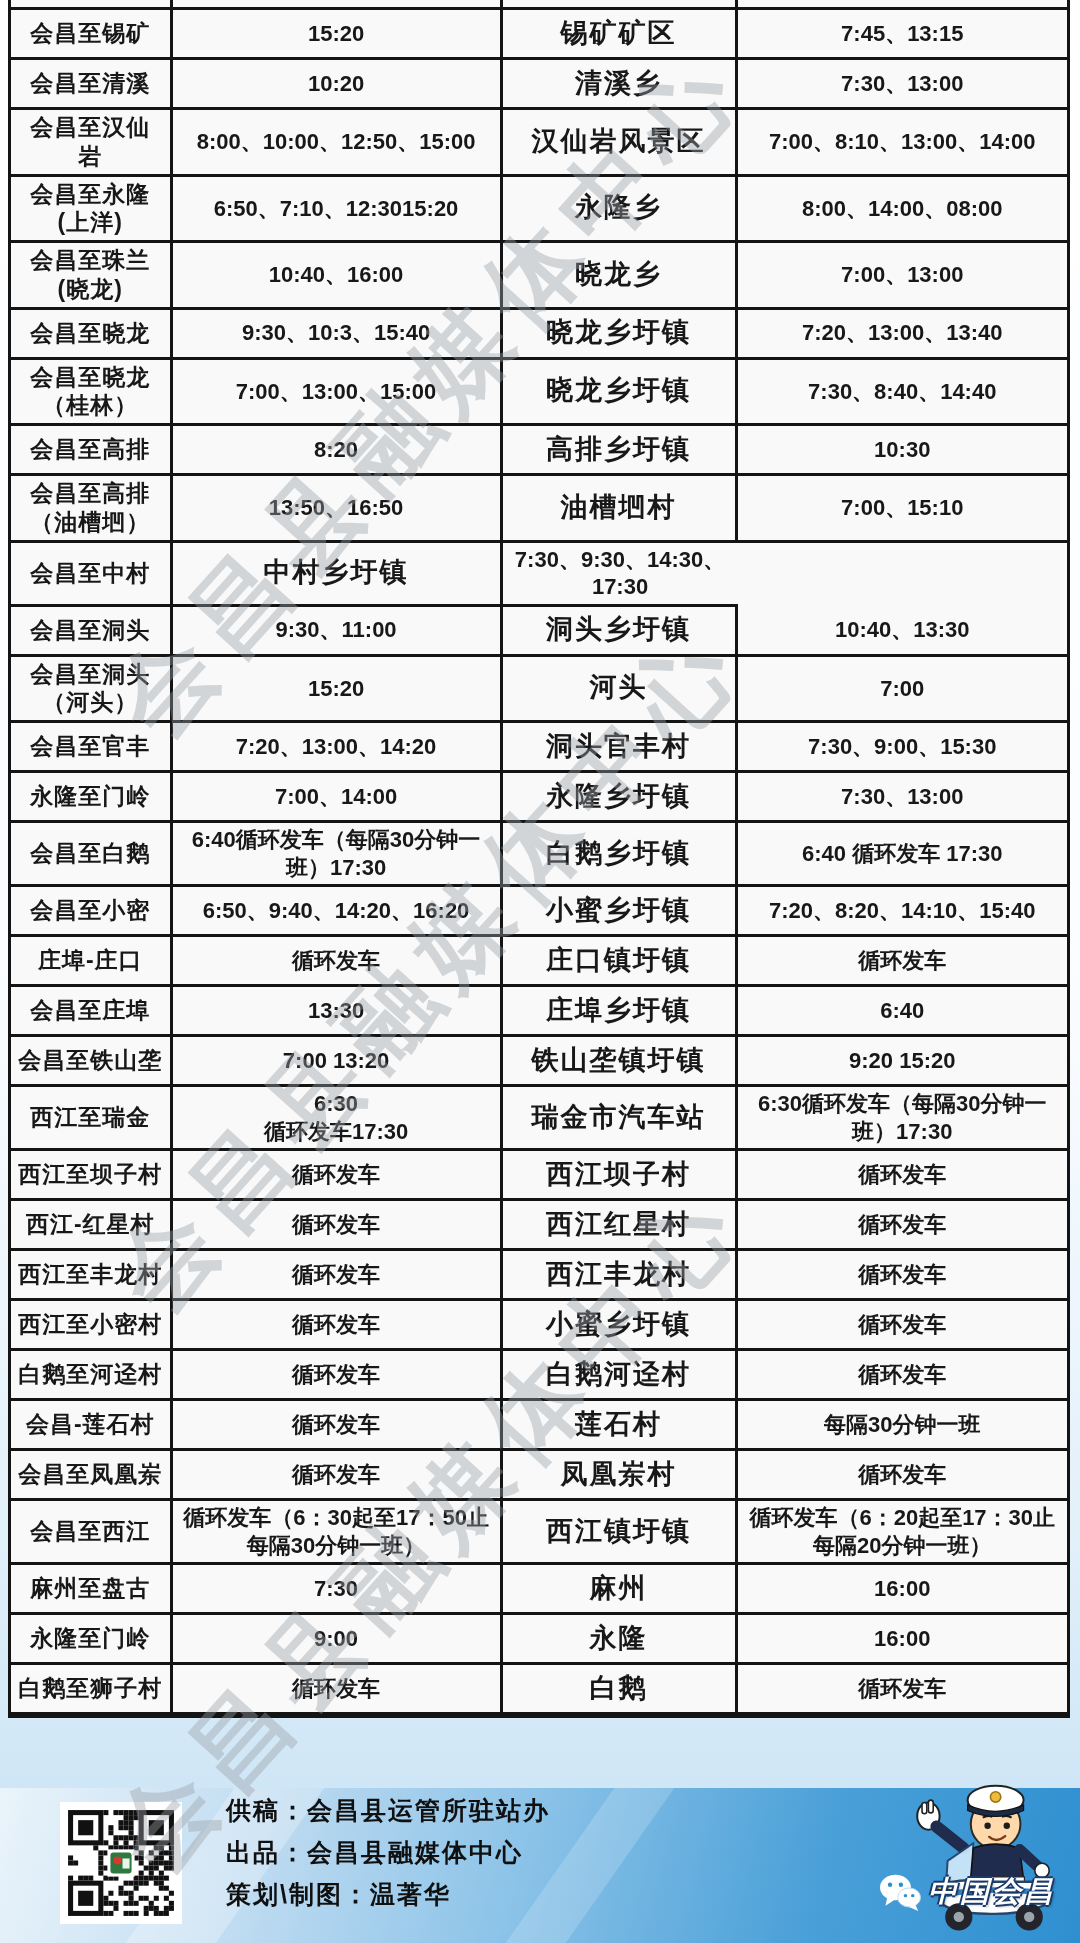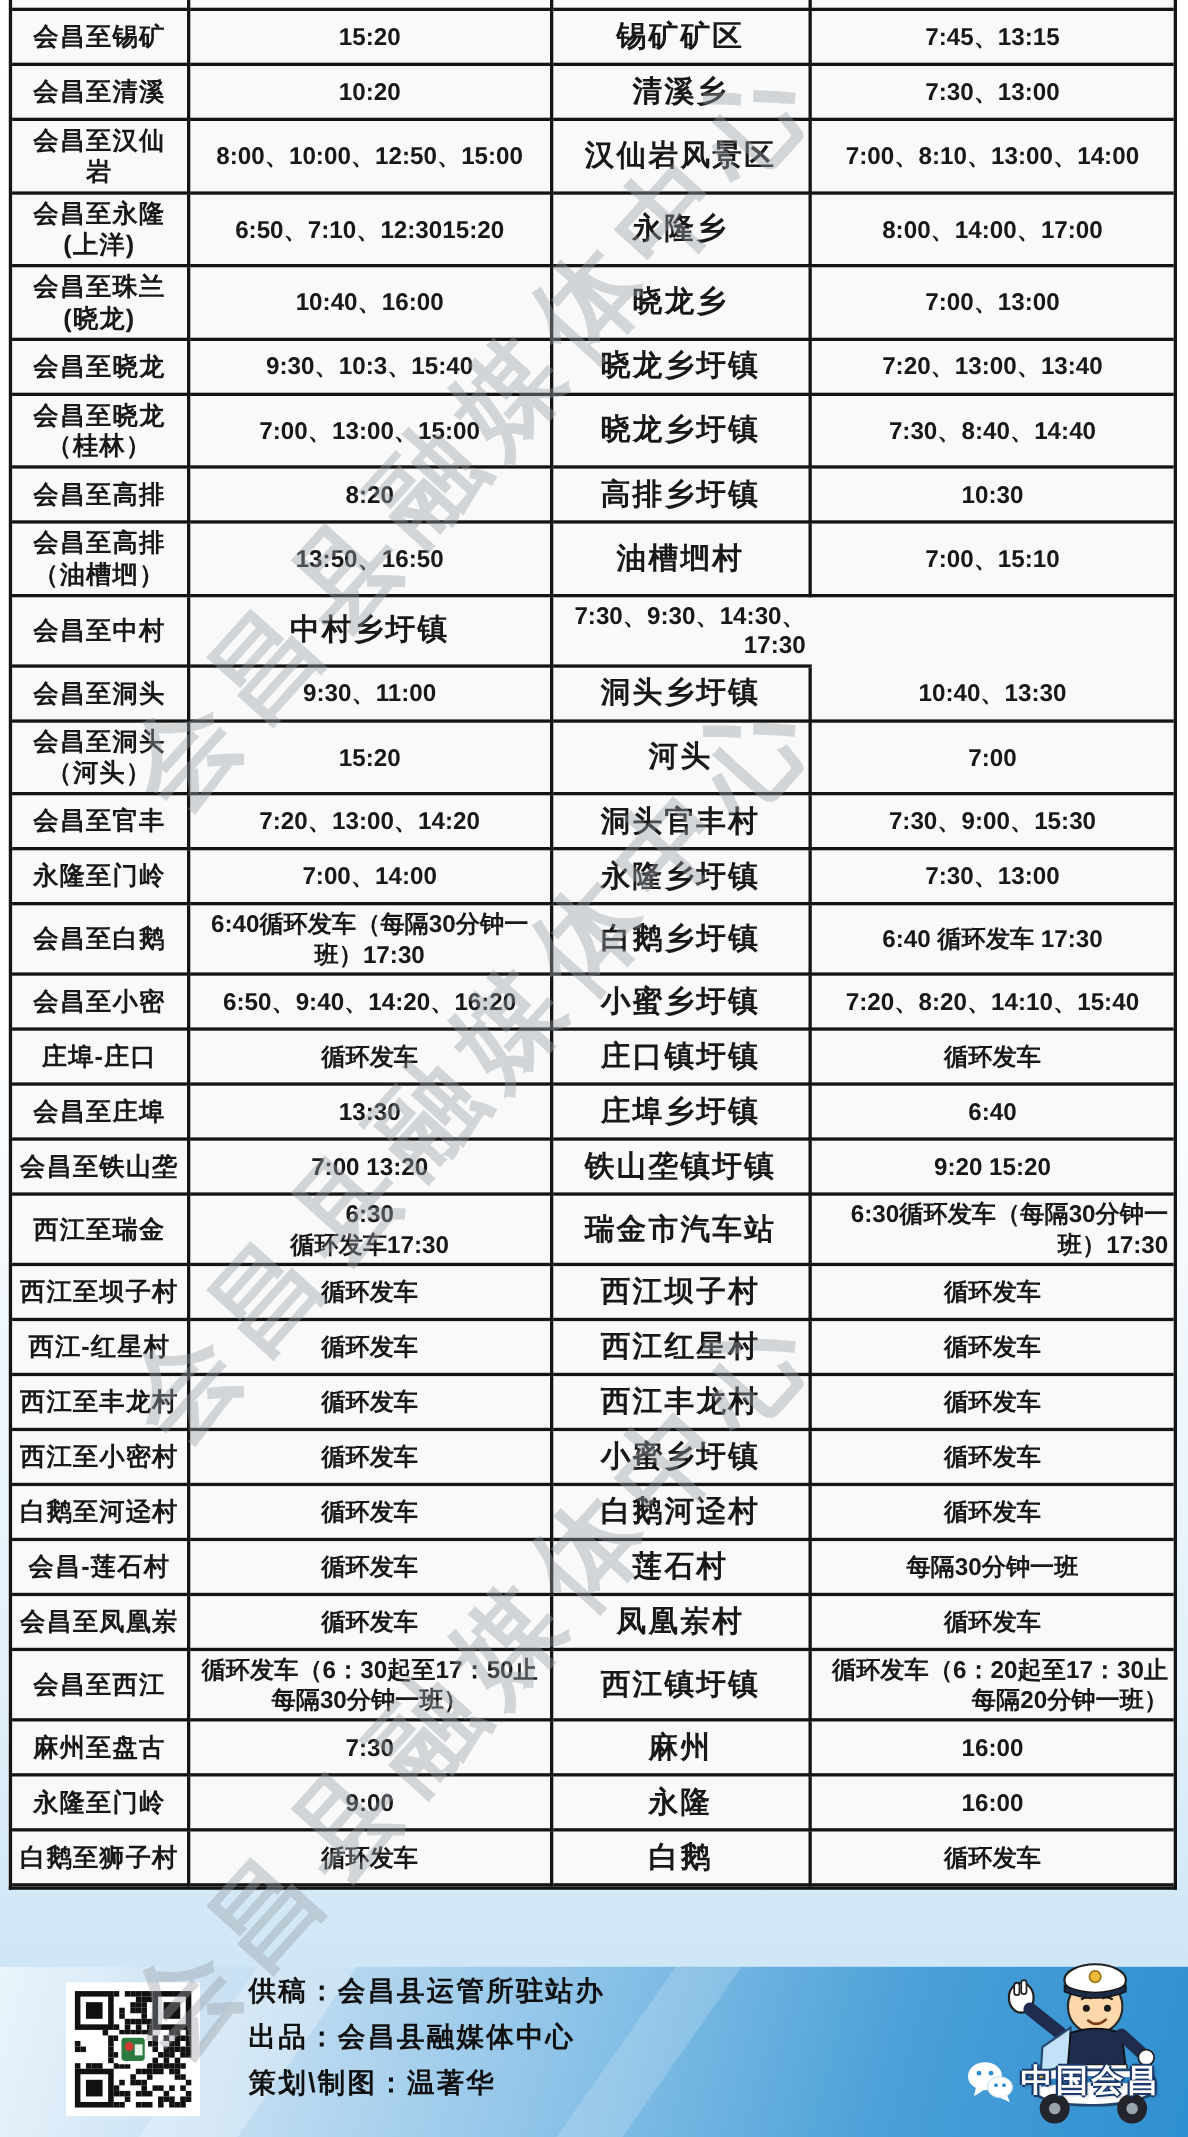--- a/index.html
+++ b/index.html
@@ -14,21 +14,21 @@
     background:#f9f9f9;
     border-left:3px solid #141414;border-right:3px solid #141414;border-bottom:3px solid #141414;
   }
   .row{display:grid;grid-template-columns:15.3% 31.25% 22.25% 31.2%;}
   .cell{
     border-right:3px solid #141414;border-bottom:3px solid #141414;
     display:flex;align-items:center;justify-content:center;text-align:center;
     min-height:50px;padding:3px 5px;box-sizing:border-box;
     color:#181818;font-weight:bold;white-space:pre-line;line-height:1.25;
   }
-  .cell:last-child{border-right:none;text-align:right;}
+  .cell:last-child{border-right:none;}
   .c1{font-size:23px;letter-spacing:1px;}
   .c2,.c4{font-size:22px;}
   .c3{font-size:27px;letter-spacing:2px;}
   .sliver .cell{min-height:10px;padding:0;}
   
   .watermark{
     position:absolute;left:-10px;z-index:5;pointer-events:none;
     font-family:"DejaVu Serif",serif;font-weight:bold;
     font-size:96px;letter-spacing:14px;white-space:nowrap;
     color:#9aa0a6;opacity:0.40;transform:rotate(-48deg);transform-origin:50% 50%;
@@ -49,20 +49,21 @@
   .credits{position:absolute;left:226px;top:10px;}
   .credit-line{
     font-size:25px;font-weight:bold;color:#101010;letter-spacing:2px;
     line-height:1.0;margin-bottom:17px;white-space:nowrap;
   }
   .wechat-row{position:absolute;left:878px;top:84px;display:flex;align-items:center;z-index:12;}
   .wechat-icon{width:44px;height:40px;margin-right:6px;}
   .wechat-label{
     font-size:29px;font-weight:bold;color:#ffffff;letter-spacing:3px;white-space:nowrap;
     text-shadow:-2px 0 #1a3a6b,2px 0 #1a3a6b,0 -2px #1a3a6b,0 2px #1a3a6b,2px 2px 3px rgba(0,0,0,.35);
+    font-style:italic;
   }
   .mascot{position:absolute;right:14px;top:-28px;width:160px;height:185px;z-index:10;}
 </style>
 </head>
 <body>
 
 <div class="page">
 
   <div class="table">
     <div class="row sliver">
@@ -89,21 +90,21 @@
 岩</div>
       <div class="cell c2">8:00、10:00、12:50、15:00</div>
       <div class="cell c3">汉仙岩风景区</div>
       <div class="cell c4">7:00、8:10、13:00、14:00</div>
     </div>
       <div class="row" style="">
       <div class="cell c1">会昌至永隆
 (上洋)</div>
       <div class="cell c2">6:50、7:10、12:3015:20</div>
       <div class="cell c3">永隆乡</div>
-      <div class="cell c4">8:00、14:00、17:00</div>
+      <div class="cell c4">8:00、14:00、08:00</div>
     </div>
       <div class="row" style="">
       <div class="cell c1">会昌至珠兰
 (晓龙)</div>
       <div class="cell c2">10:40、16:00</div>
       <div class="cell c3">晓龙乡</div>
       <div class="cell c4">7:00、13:00</div>
     </div>
       <div class="row" style="">
       <div class="cell c1">会昌至晓龙</div>

